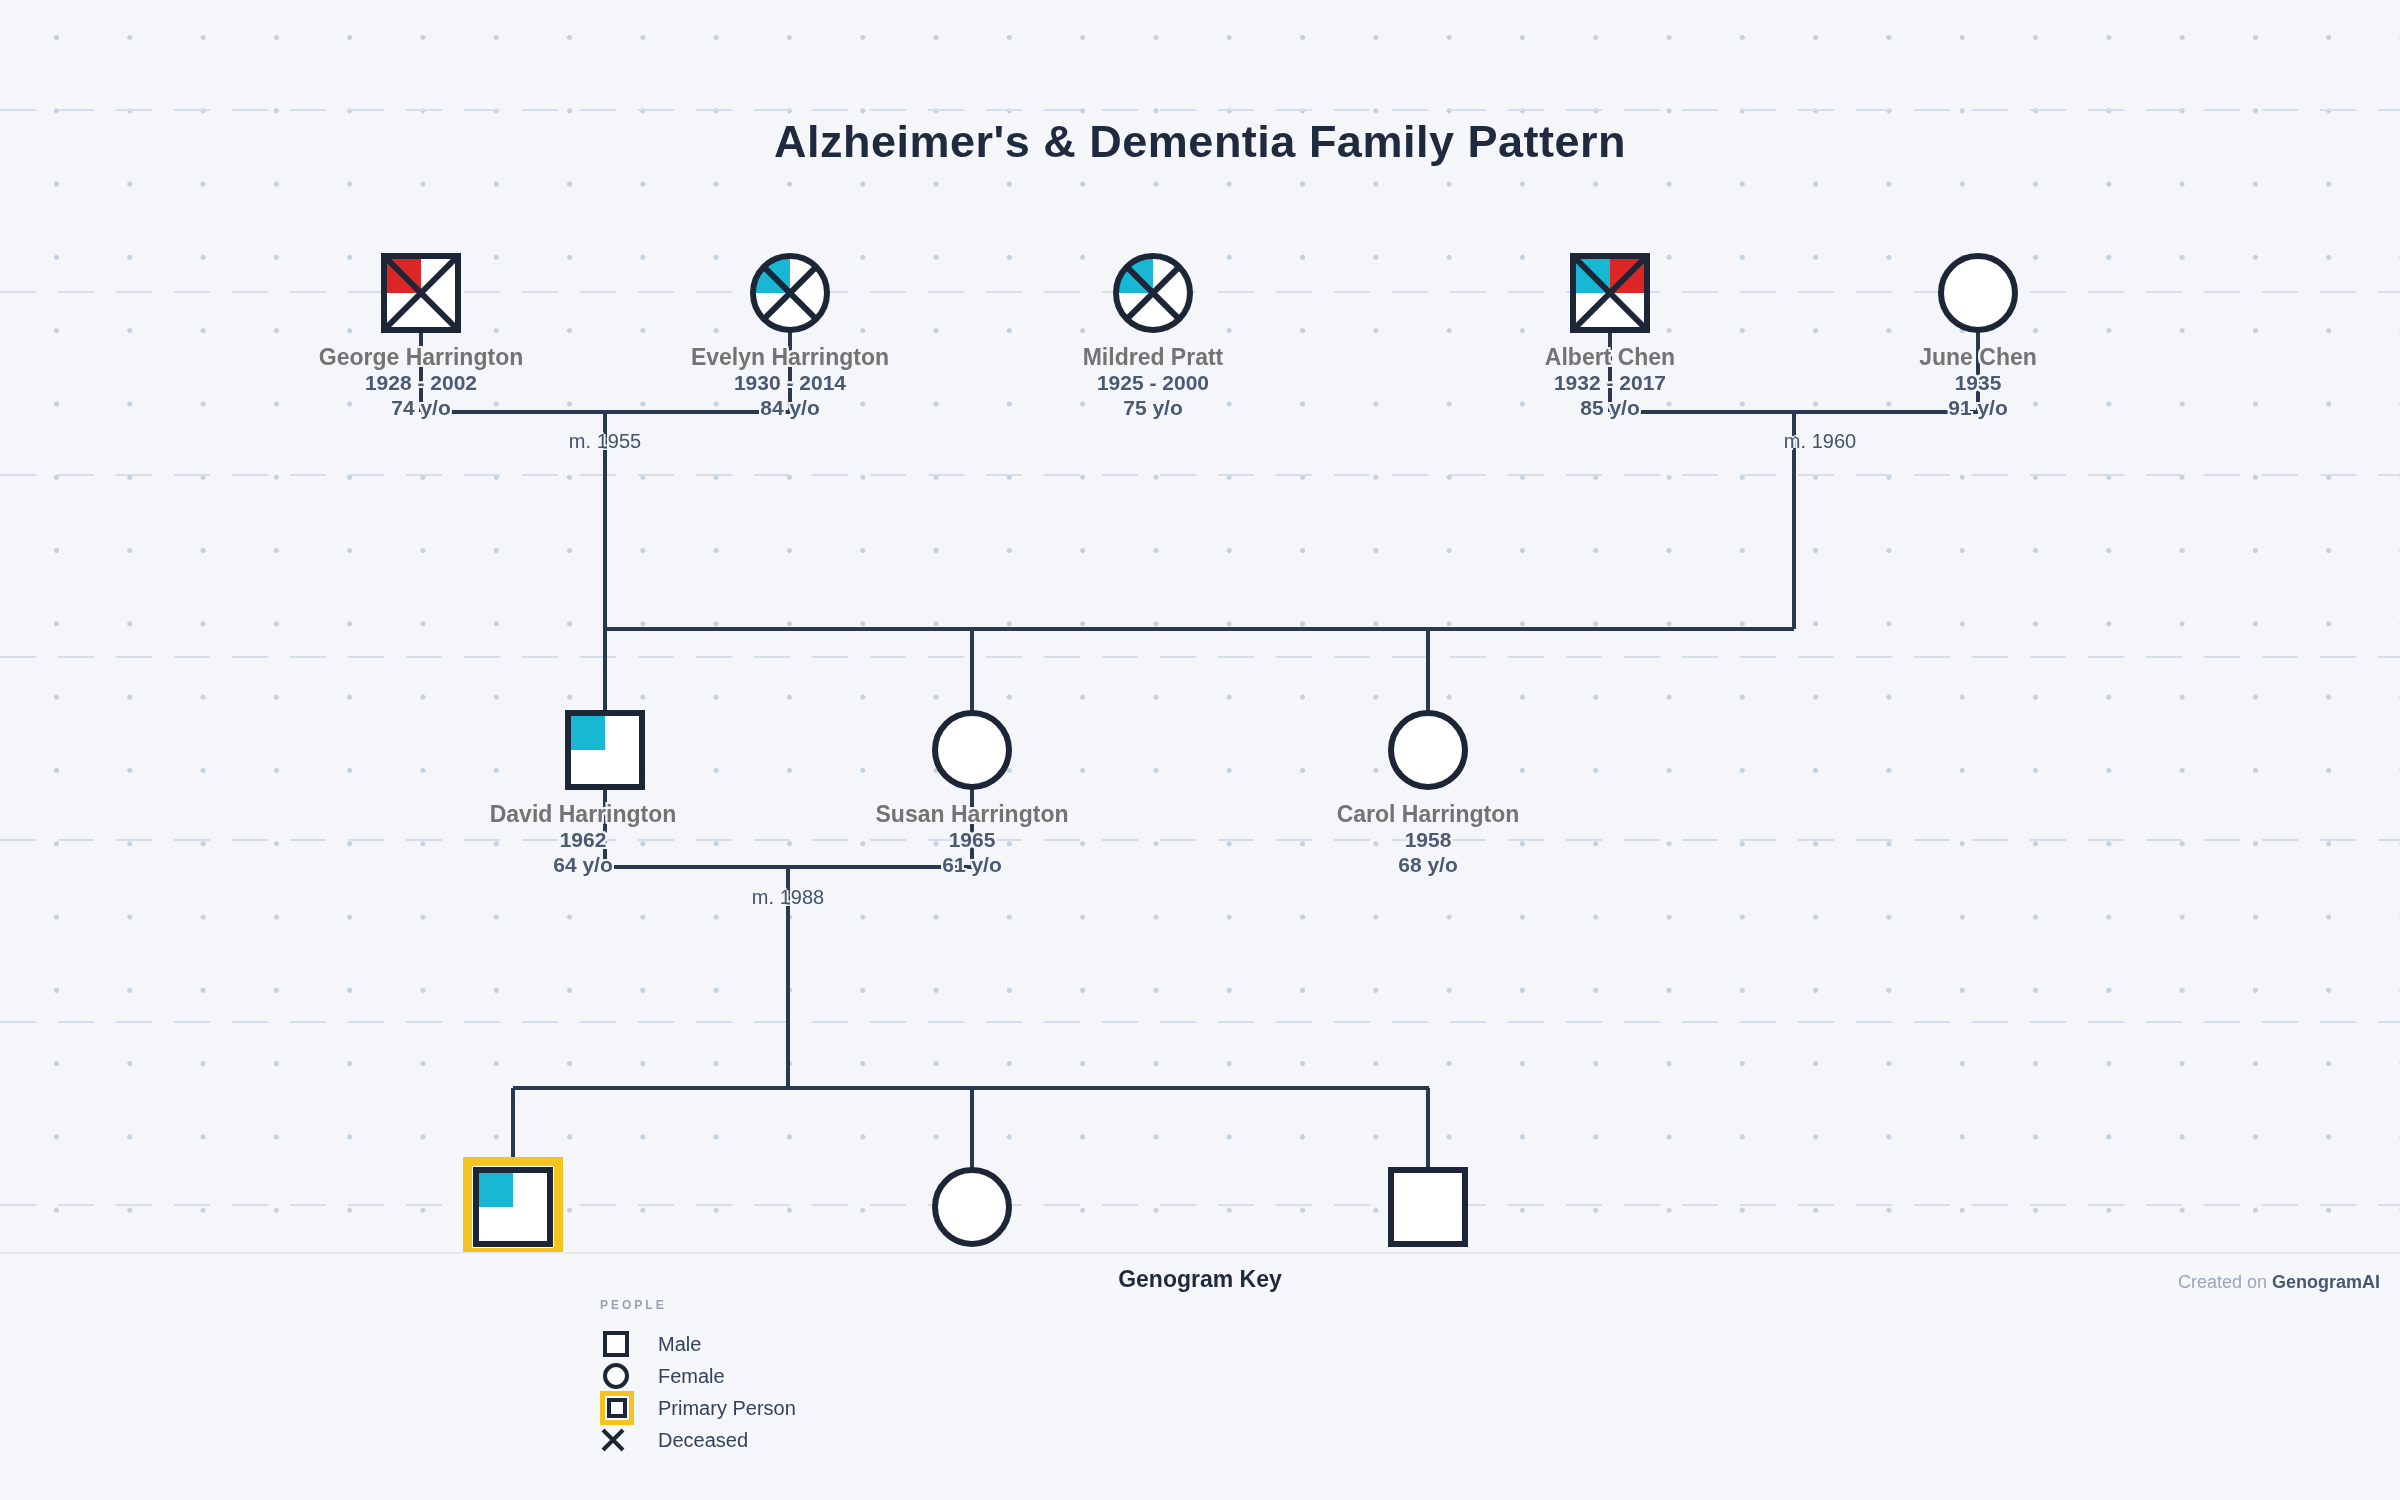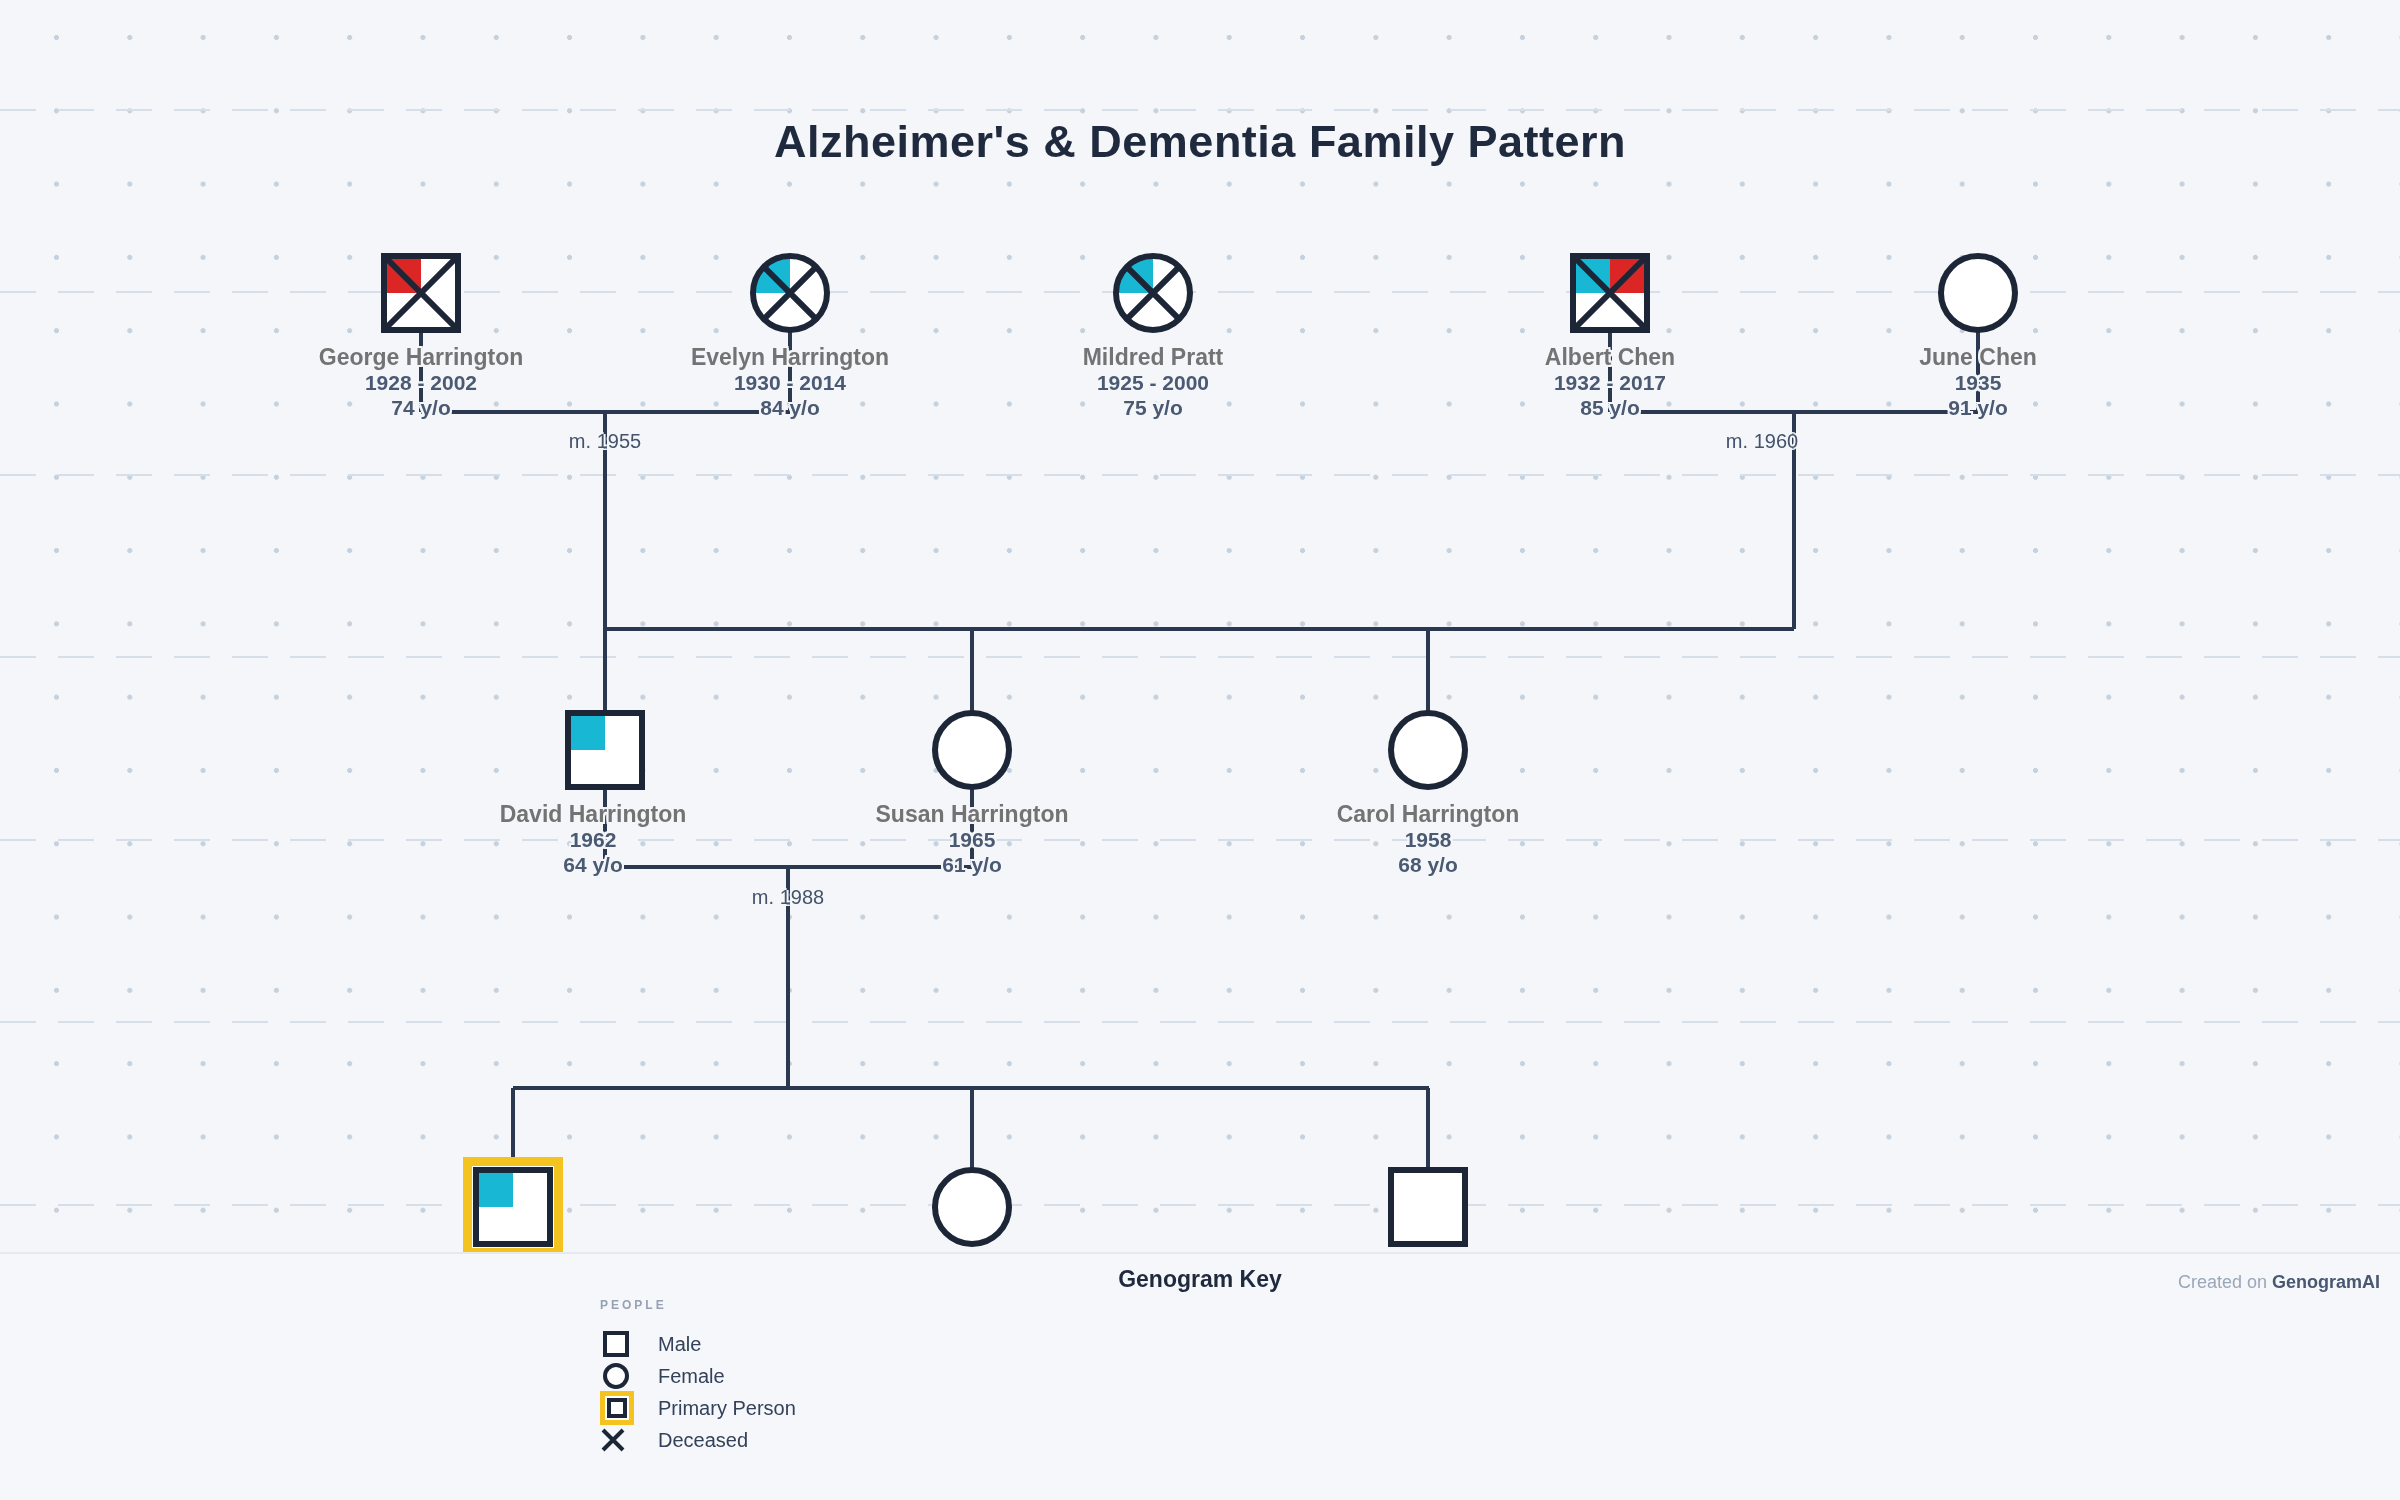--- a/index.html
+++ b/index.html
@@ -147,21 +147,21 @@
   <div class="pyears">1932 - 2017</div>
   <div class="page">85 y/o</div>
 </div>
 <div class="plabel" style="left:1818px;top:345px">
   <div class="pname">June Chen</div>
   <div class="pyears">1935</div>
   <div class="page">91 y/o</div>
 </div>
 
 <div class="mlabel" style="left:515px;top:430px">m. 1955</div>
-<div class="mlabel" style="left:1672px;top:430px">m. 1960</div>
+<div class="mlabel" style="left:1730px;top:430px">m. 1960</div>
 <div class="mlabel" style="left:698px;top:886px">m. 1988</div>
 
 <div class="person" style="left:555px;top:700px">
     <svg viewBox="0 0 100 100">
       <rect x="13" y="13" width="74" height="74" fill="#ffffff"></rect>
       <rect x="13" y="13" width="37" height="37" fill="#18b7d4"></rect>
       <rect x="13" y="13" width="74" height="74" fill="none" stroke="#1c2637" stroke-width="6"></rect>
     </svg>
   </div>
 <div class="person" style="left:922px;top:700px">
@@ -170,21 +170,21 @@
       <circle cx="50" cy="50" r="37" fill="none" stroke="#1c2637" stroke-width="6"></circle>
     </svg>
   </div>
 <div class="person" style="left:1378px;top:700px">
     <svg viewBox="0 0 100 100">
       <circle cx="50" cy="50" r="37" fill="#ffffff"></circle>
       <circle cx="50" cy="50" r="37" fill="none" stroke="#1c2637" stroke-width="6"></circle>
     </svg>
   </div>
 
-<div class="plabel" style="left:433px;top:802px">
+<div class="plabel" style="left:423px;top:802px">
   <div class="pname">David Harrington</div>
   <div class="pyears">1962</div>
   <div class="page">64 y/o</div>
 </div>
 <div class="plabel" style="left:812px;top:802px">
   <div class="pname">Susan Harrington</div>
   <div class="pyears">1965</div>
   <div class="page">61 y/o</div>
 </div>
 <div class="plabel" style="left:1268px;top:802px">

